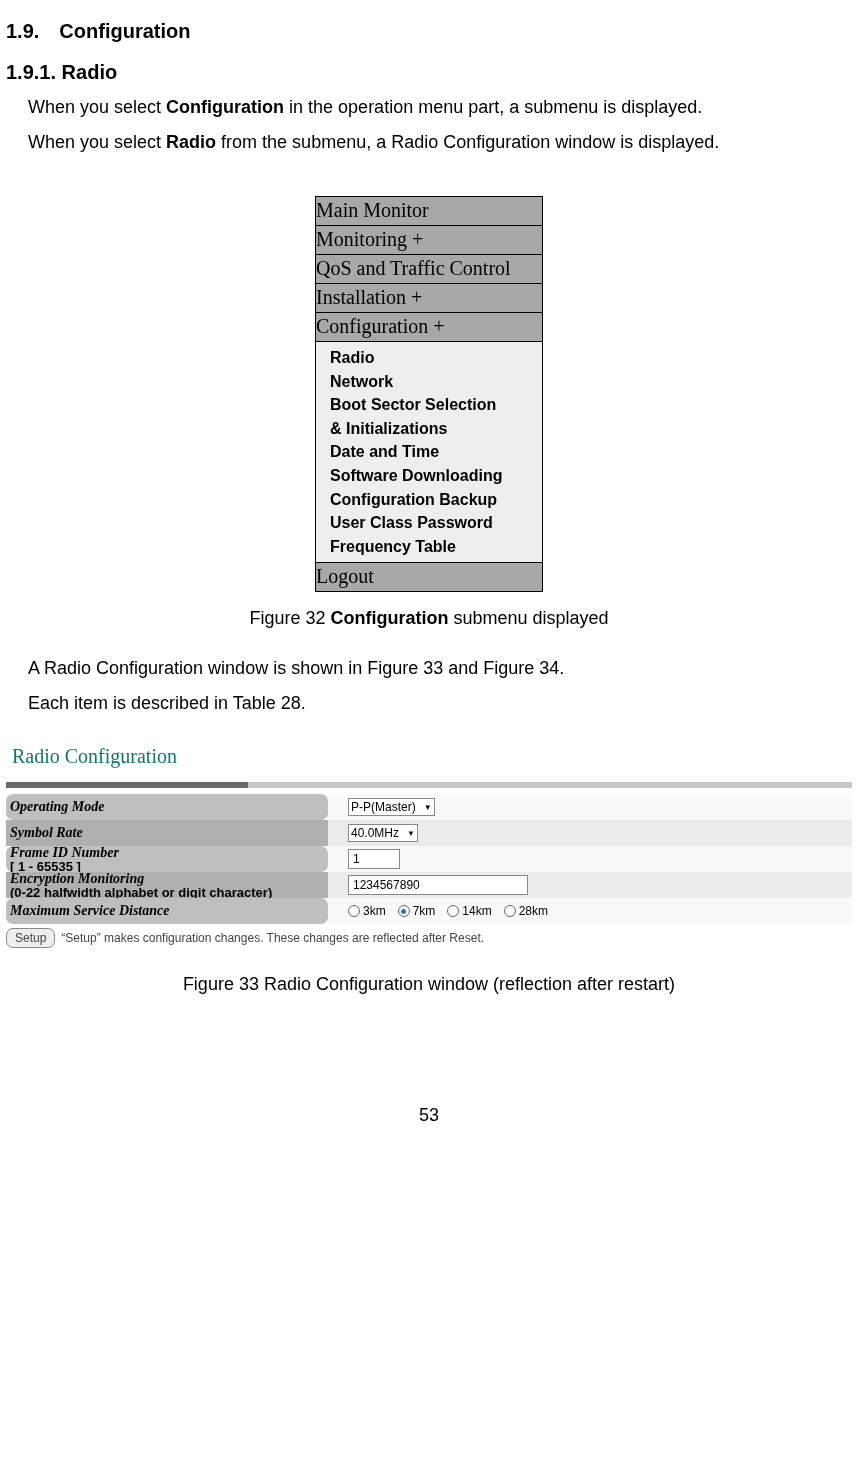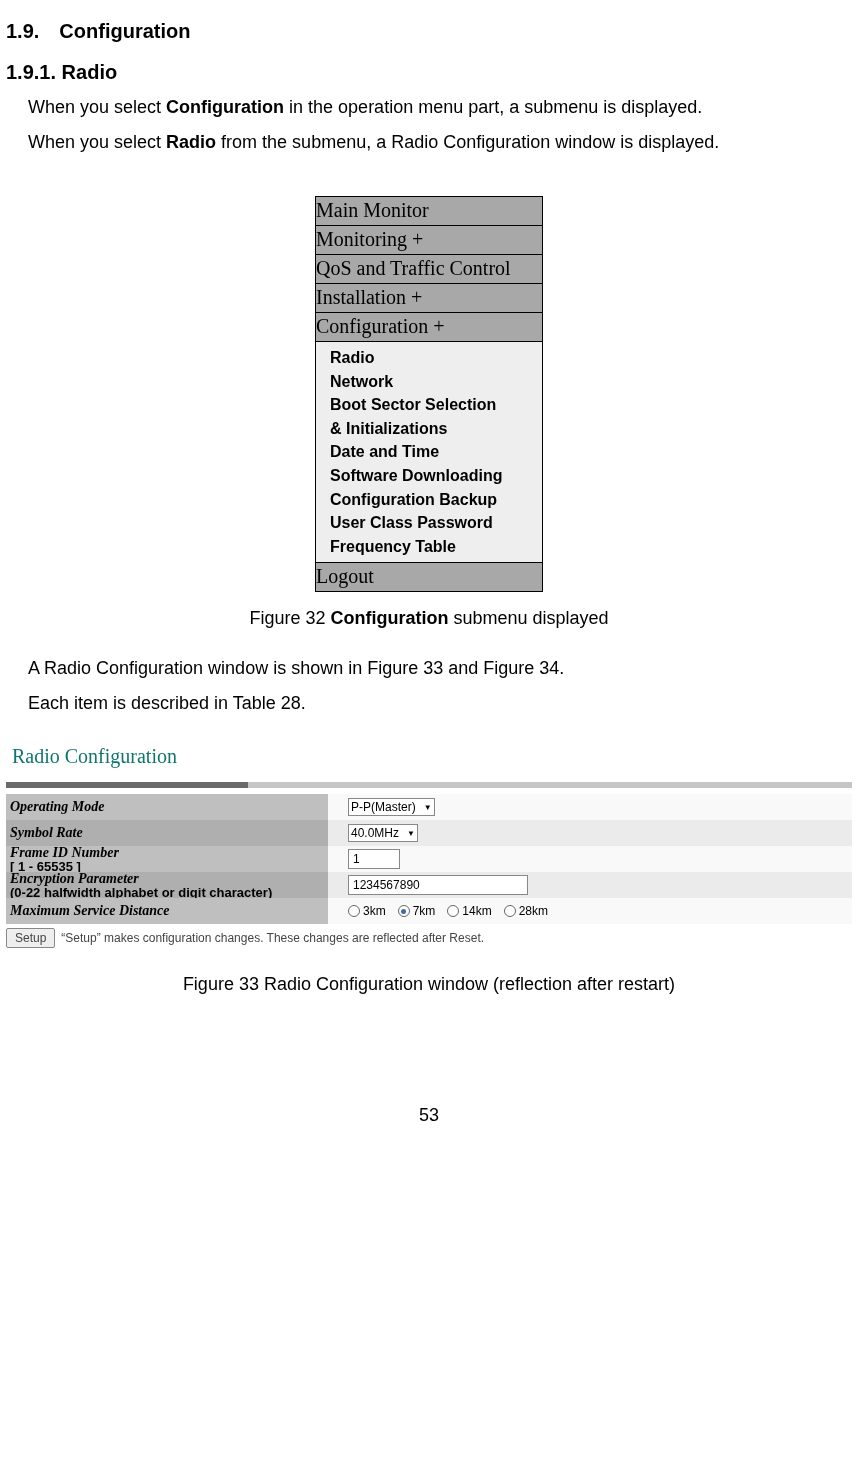--- a/index.html
+++ b/index.html
@@ -45,40 +45,40 @@
   .submenu div { padding: 1px 0; }
 
   
   .rc-wrap { margin: 28px 0 0 0; }
   .rc-title { font-family: "Times New Roman", serif; font-size: 20px; color:#0f766e; margin: 0 0 14px 6px; }
   .rc-hr { display:flex; margin-bottom: 6px; }
   .rc-hr .dark { flex:2; height:6px; background:#6a6a6a; }
   .rc-hr .light{ flex:5; height:6px; background:#c6c6c6; }
 
   .rc-row { display:flex; align-items:center; height:26px; font-size:13px; }
-  .rc-row.alt1 .label { background:#bfbfbf; }
+  .rc-row.alt1 .label { background:#bfbfbf;border-radius:7px; }
   .rc-row.alt1 .val   { background:#f9f9f9; }
   .rc-row.alt2 .label { background:#afafaf; }
   .rc-row.alt2 .val   { background:#ebebeb; }
   .rc-row .label { width: 318px; padding-left:4px; font-weight:bold; font-style:italic; font-family:"Times New Roman", serif; font-size:14px; color:#000; height:100%; display:flex; flex-direction:column; justify-content:center; line-height:1.0;}
   .rc-row .label .small { font-weight:bold; font-style:normal; font-size:13px; font-family:Arial; }
   .rc-row .val { flex:1; height:100%; display:flex; align-items:center; padding-left:20px; gap:4px;}
 
   .select-box { background:#fff; border:1px solid #888; font-size:12px; padding:1px 2px; display:flex; align-items:center; gap:8px; font-family:Arial;}
   .select-box .arrow { font-size:8px; }
   .text-input { background:#fff; border:1px solid #888; font-size:12px; padding:2px 4px; height:14px; font-family:Arial; }
   .w-short { width: 42px; }
   .w-long { width: 170px; }
 
   .radio-opt { display:flex; align-items:center; gap:3px; font-size:12px; margin-right:8px; }
   .circ { width:10px; height:10px; border:1px solid #666; border-radius:50%; display:flex; align-items:center; justify-content:center; background:#fff;}
   .circ.sel::after { content:''; width:5px; height:5px; background:#3a6ea5; border-radius:50%; display:block;}
 
   .setup-row { display:flex; align-items:center; gap:6px; margin-top:4px; font-size:12px; color:#444;}
-  .setup-btn { border:1px solid #888; border-radius:2px; background:#eee; padding:2px 8px; font-size:12px; font-family:Arial; }
+  .setup-btn { border:1px solid #888; border-radius:7px; background:#eee; padding:2px 8px; font-size:12px; font-family:Arial; }
 
   .pagenum { text-align:center; font-size:18px; margin-top:110px;}
 </style>
 </head>
 <body>
 
 <div class="h1">1.9. Configuration</div>
 <div class="h2">1.9.1. Radio</div>
 
 <div class="para">
@@ -153,21 +153,21 @@
       <span>Frame ID Number</span>
       <span class="small">[ 1 - 65535 ]</span>
     </div>
     <div class="val">
       <div class="text-input w-short">1</div>
     </div>
   </div>
 
   <div class="rc-row alt2">
     <div class="label">
-      <span>Encryption Parameter</span>
+      <span>Encryption Monitoring</span>
       <span class="small">(0-22 halfwidth alphabet or digit character)</span>
     </div>
     <div class="val">
       <div class="text-input w-long">1234567890</div>
     </div>
   </div>
 
   <div class="rc-row alt1">
     <div class="label">
         <span>Maximum Service Distance</span>

